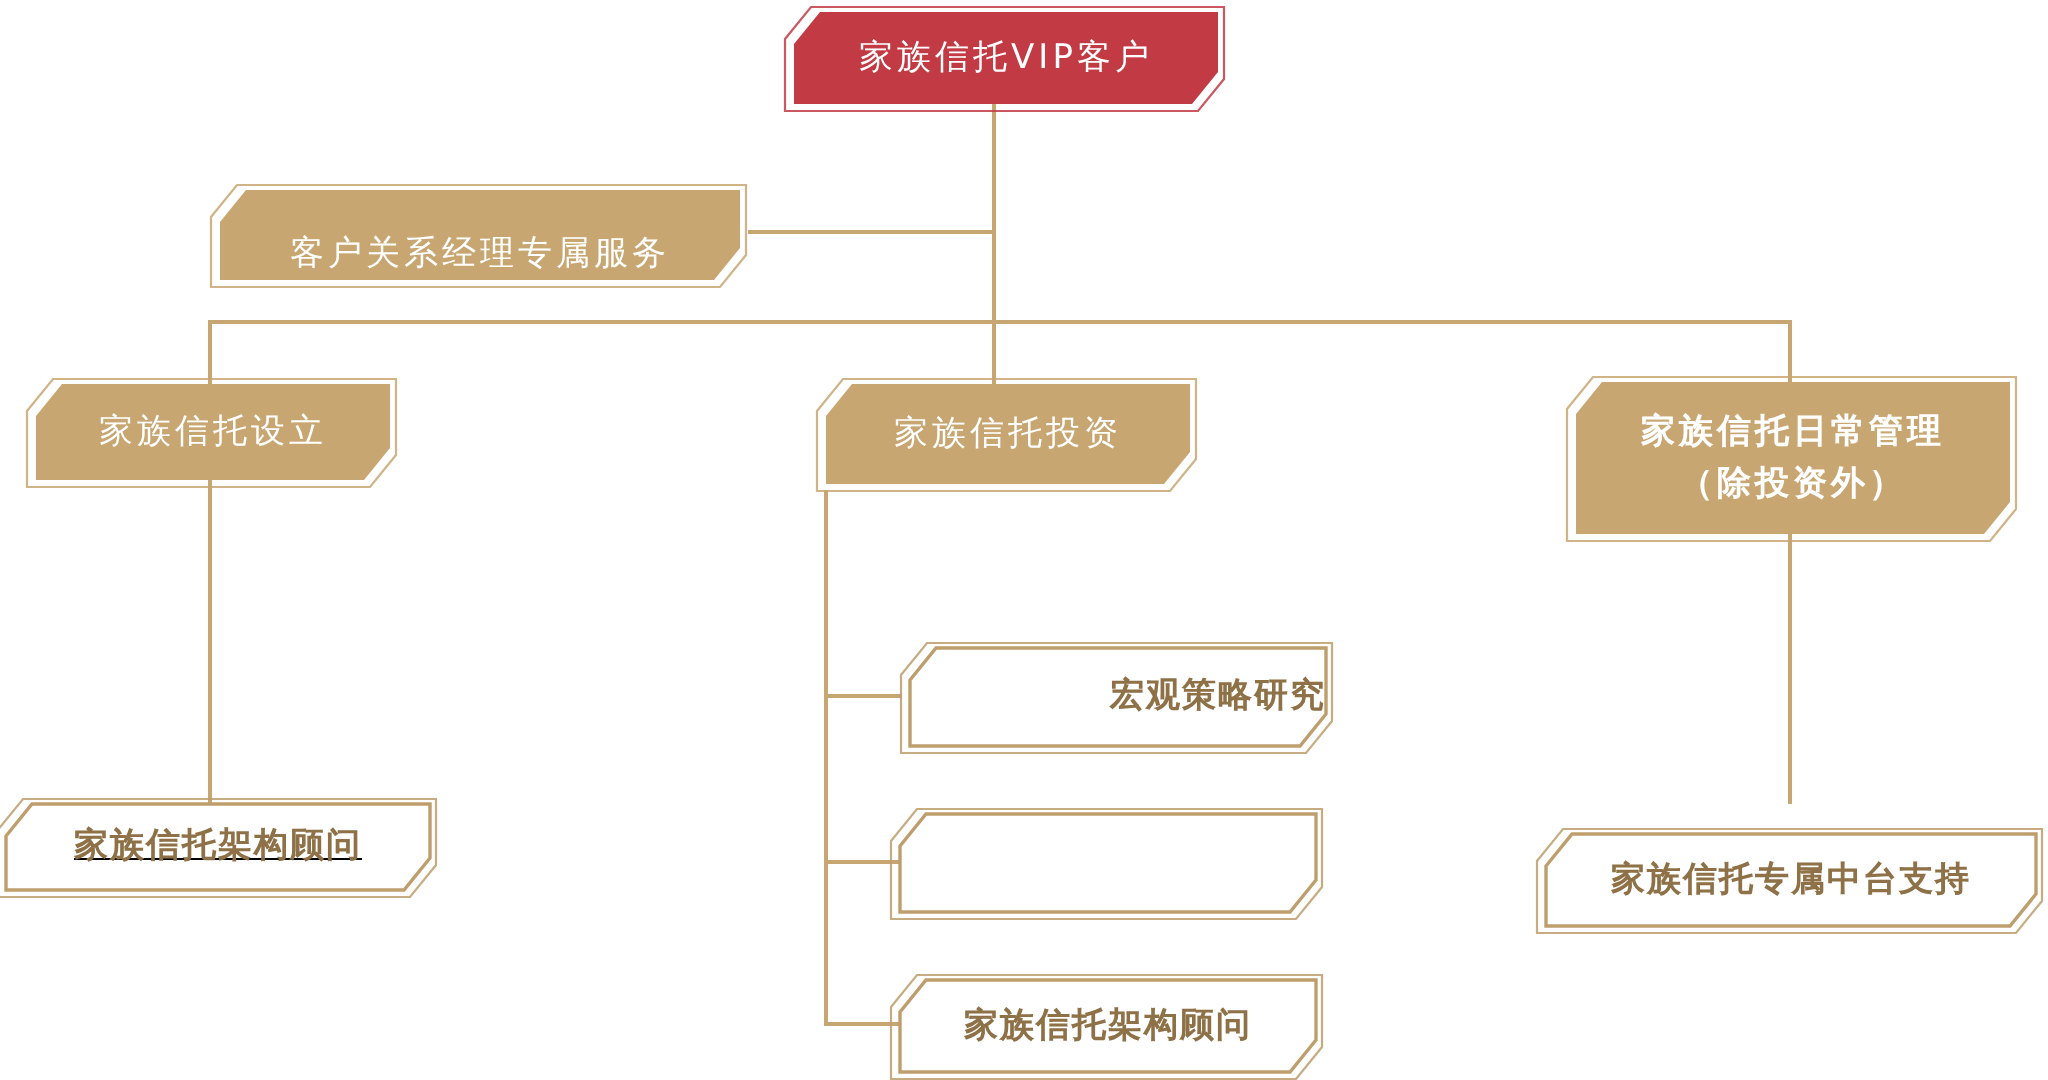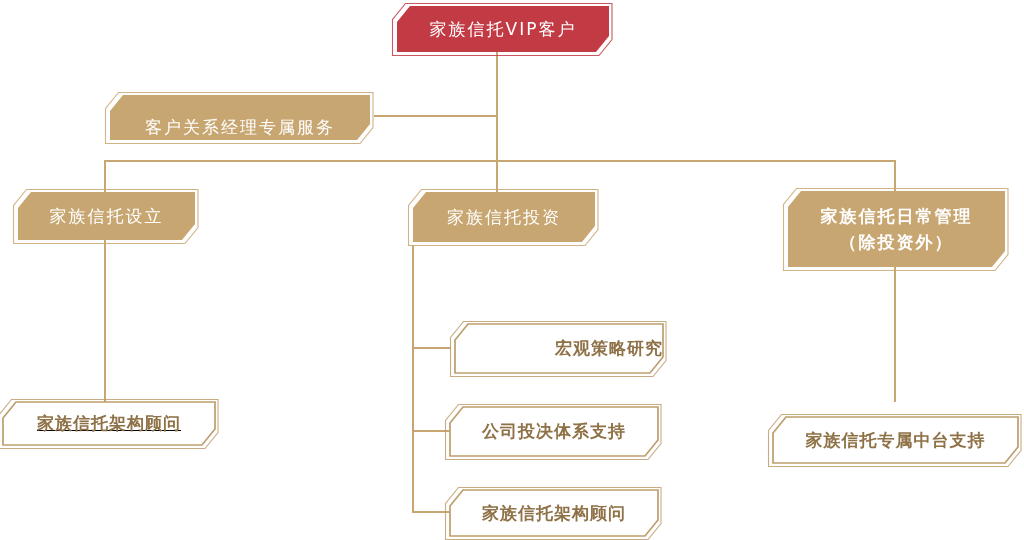--- a/index.html
+++ b/index.html
@@ -127,21 +127,20 @@
         <polygon class="main" points="13,0 208,0 208,33 195,49 0,49 0,16"></polygon>
       </svg>
     <span class="label">宏观策略研究</span>
   </div>
 
   <div class="node outline" id="n-decide">
     <svg class="shape" viewBox="0 0 208 49">
         <polygon class="echo" points="8.5,-2.5 211,-2.5 211,36.5 198,52.5 -4.5,52.5 -4.5,13.5"></polygon>
         <polygon class="main" points="13,0 208,0 208,33 195,49 0,49 0,16"></polygon>
       </svg>
-    <span class="label">公司投决体系支持</span>
   </div>
 
   <div class="node outline" id="n-alloc">
     <svg class="shape" viewBox="0 0 208 46">
         <polygon class="echo" points="8.5,-2.5 211,-2.5 211,33.5 198,49.5 -4.5,49.5 -4.5,13.5"></polygon>
         <polygon class="main" points="13,0 208,0 208,30 195,46 0,46 0,16"></polygon>
       </svg>
     <span class="label">家族信托架构顾问</span>
   </div>
 

